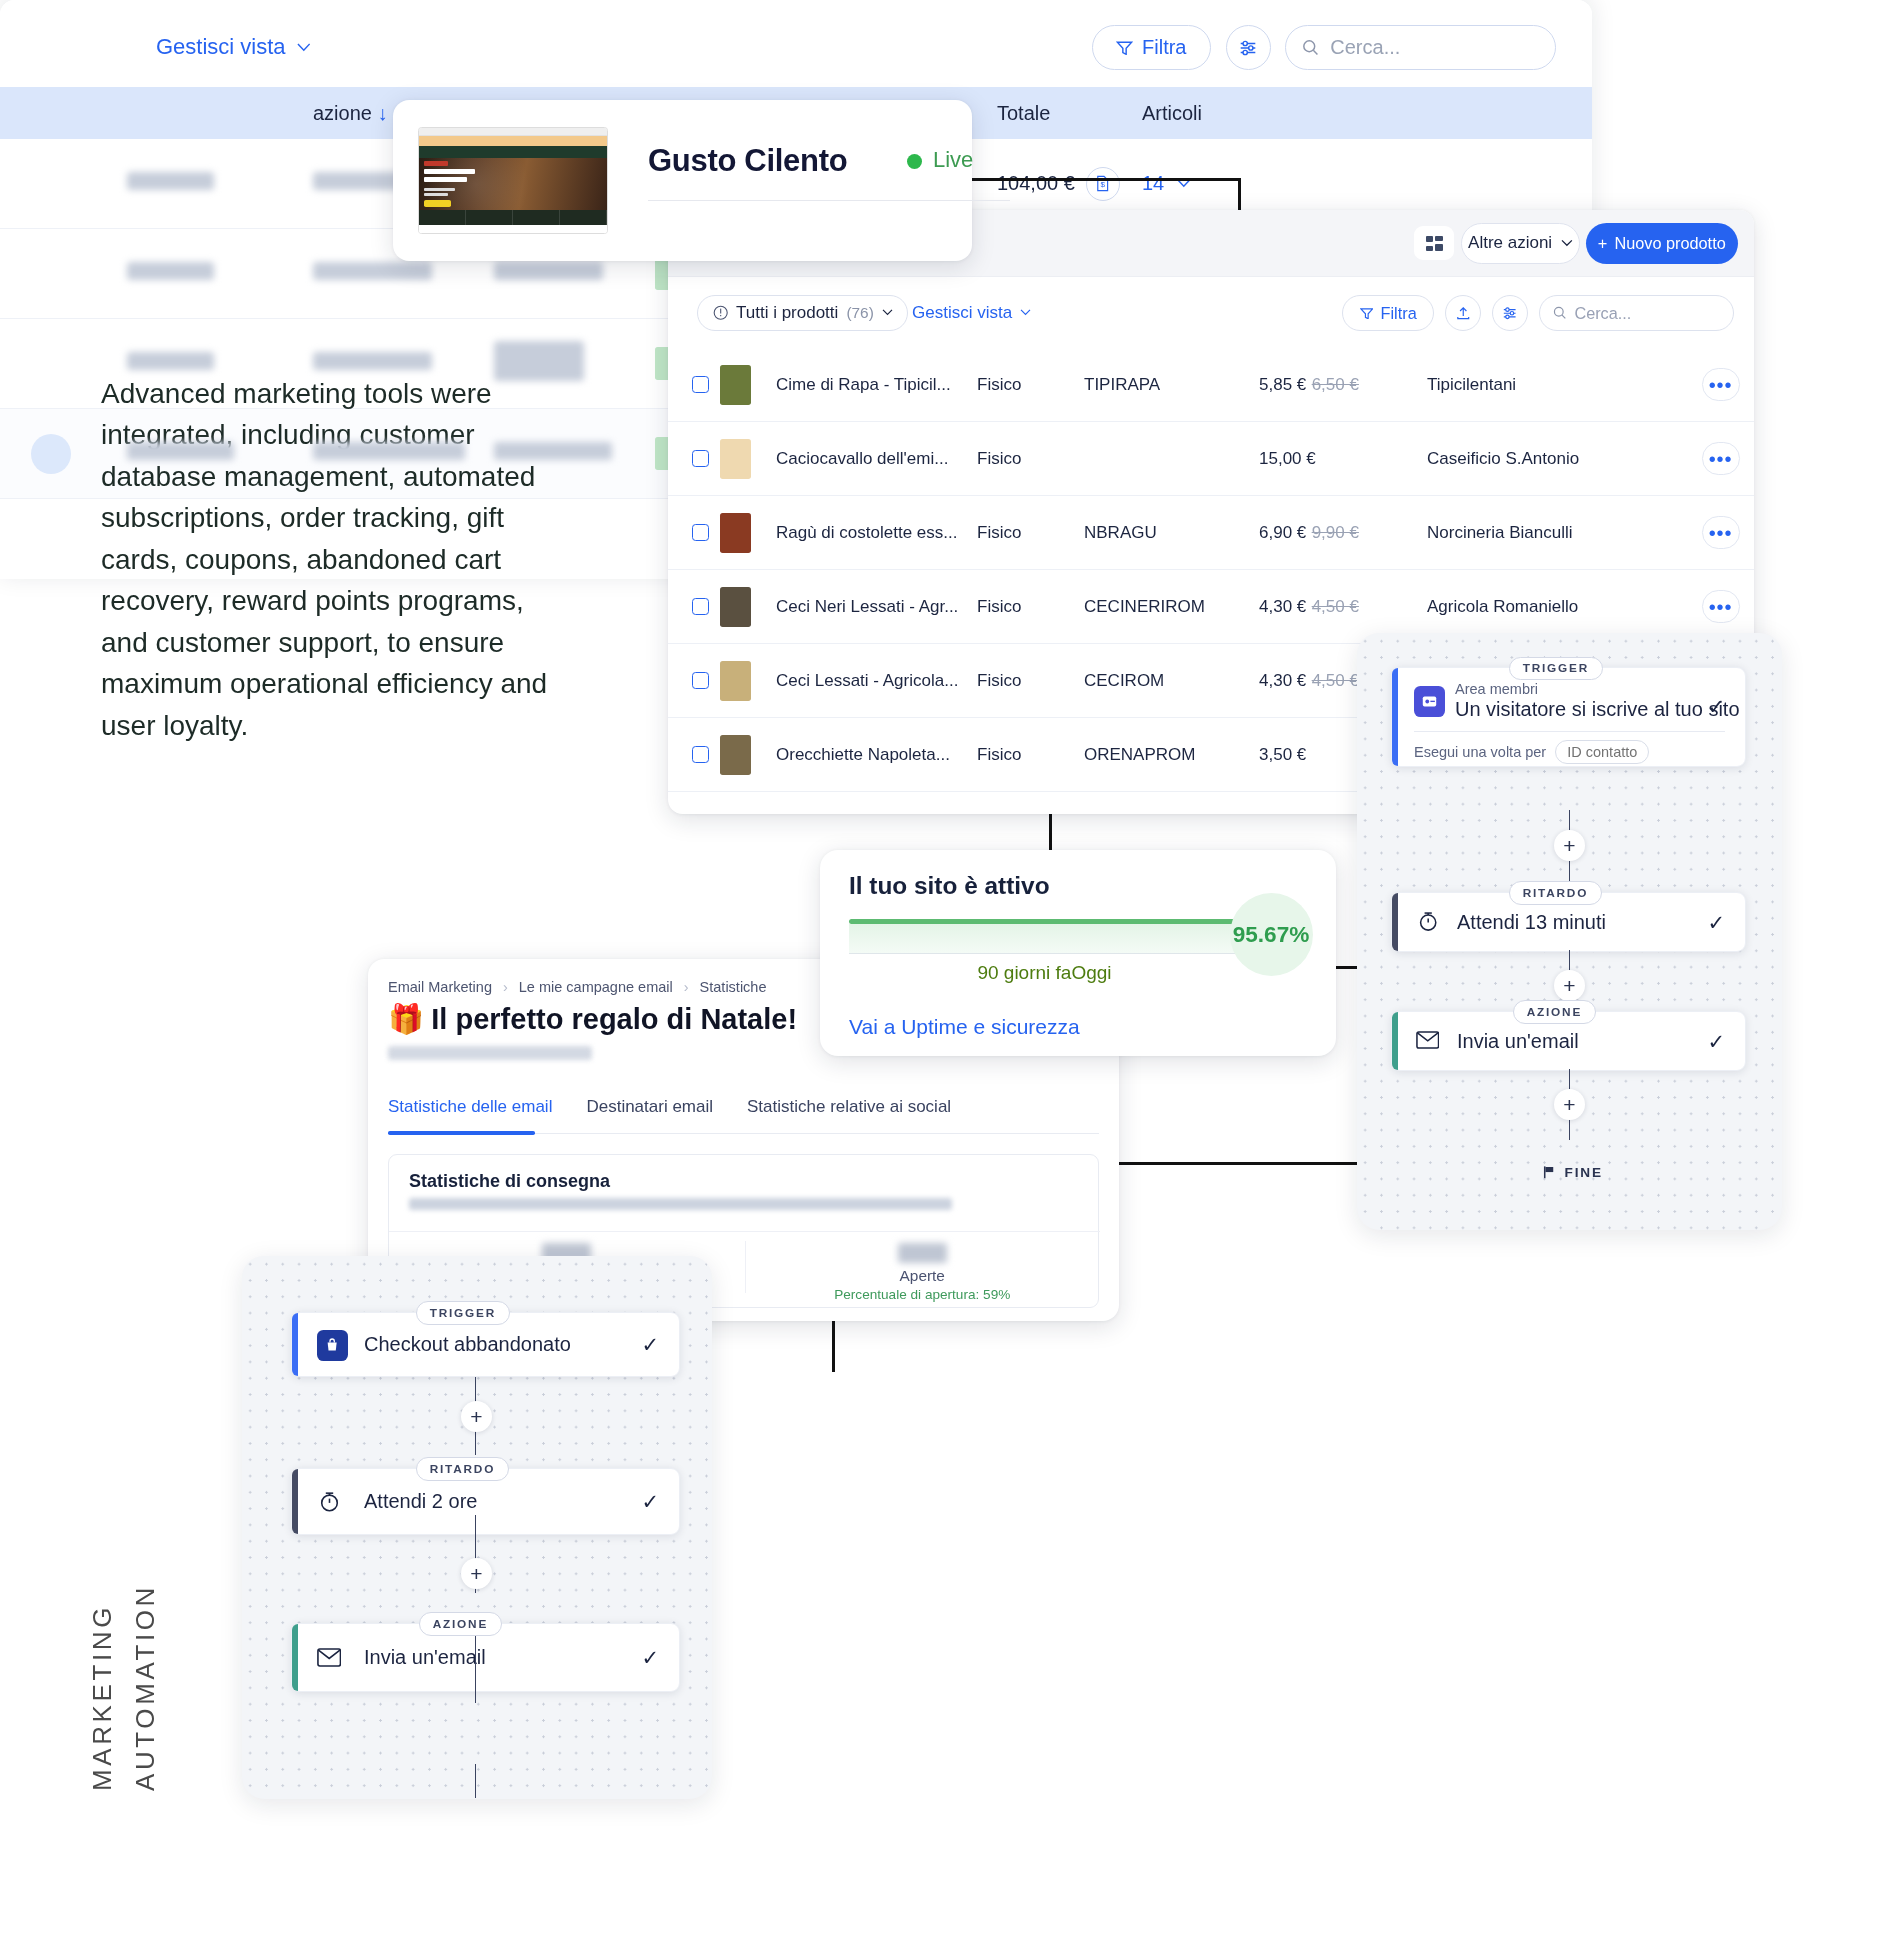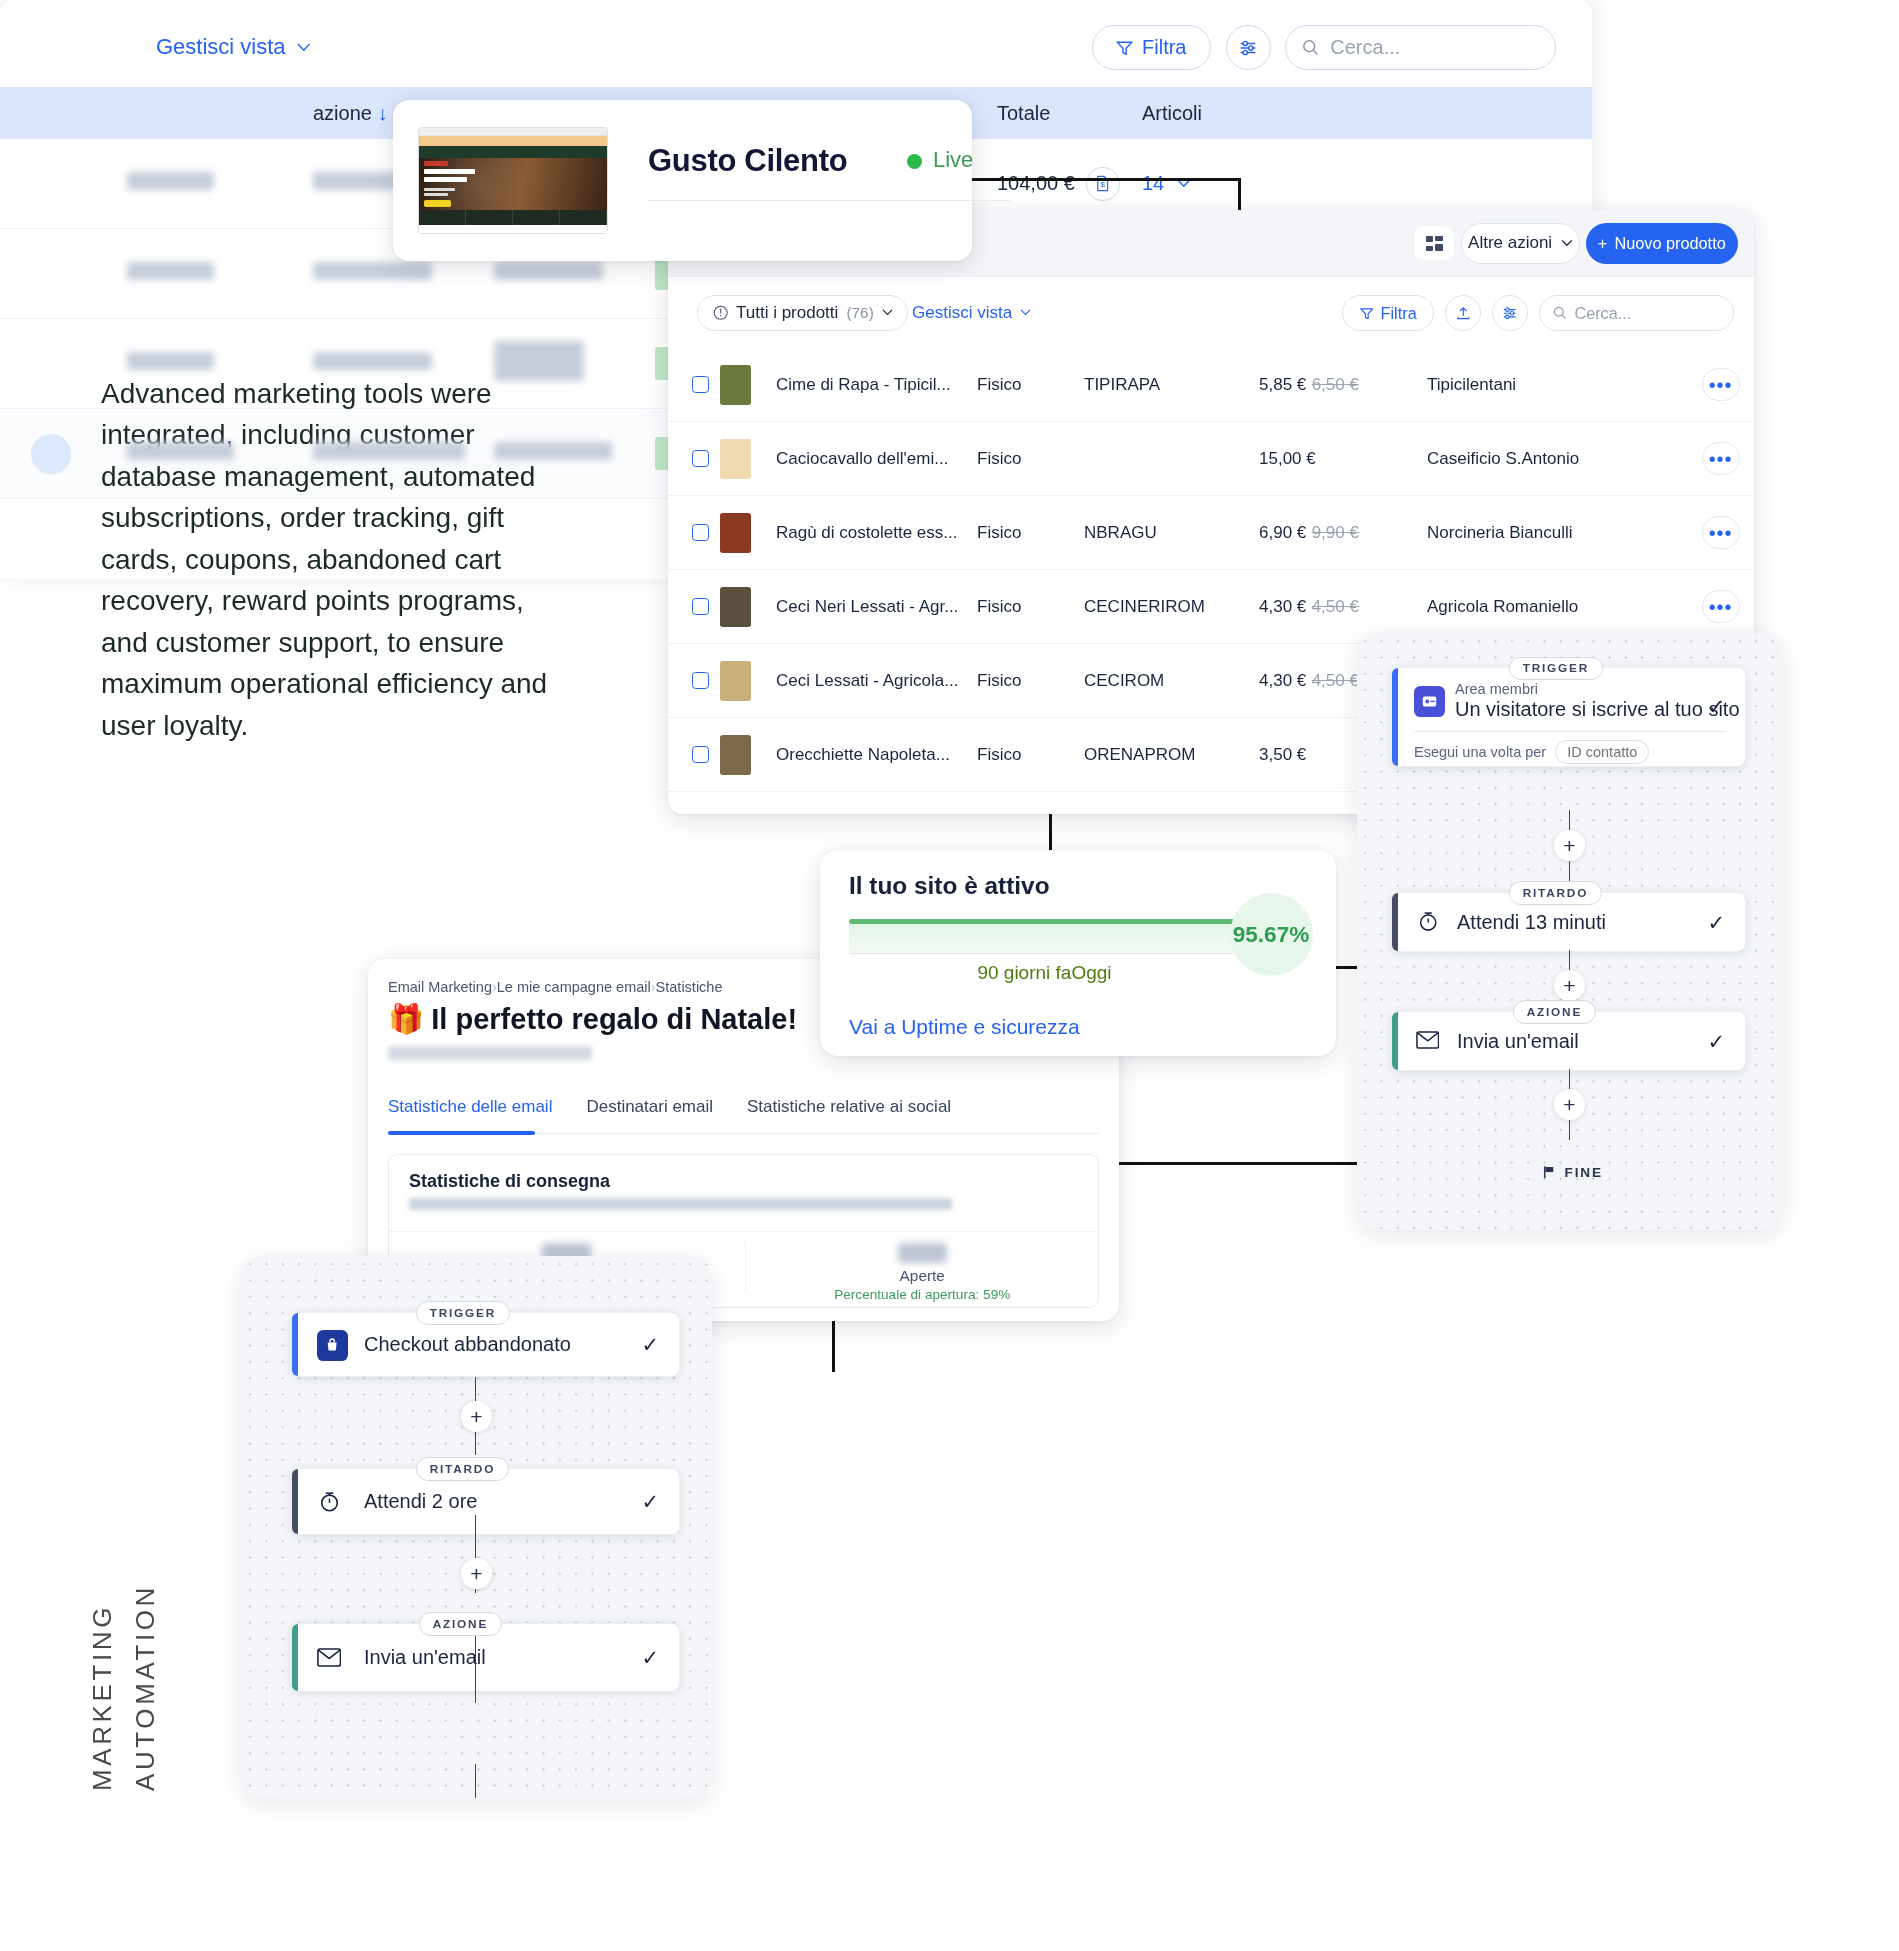--- a/index.html
+++ b/index.html
@@ -177,21 +177,21 @@
     position:absolute; right:23.5px; top:43px; width:83px; height:83px; border-radius:50%;
     background:#e7f6ea; display:flex; align-items:center; justify-content:center;
     color:#2f9d4f; font-weight:700; font-size:22.6px;
   }
   .up-link { position:absolute; left:29px; top:165px; font-size:21px; color:#2663f0; font-weight:500; }
 
   
   #email-card { left: 344px; top: 959px; width: 751px; height: 362px; z-index: 4;
     border-radius: 16.3px; overflow:hidden; }
   .em-crumbs { position:absolute; left:20px; top:20px; font-size:14.5px; color:#4d5570;
-    display:flex; align-items:center; }
+    display:flex; align-items:center; gap:11px; }
   .em-crumbs .sep { color:#b6bccc; }
   .em-title { position:absolute; left:20px; top:43px; font-size:29px; font-weight:700; color:#101425;
     display:flex; align-items:center; gap:7.2px; }
   .em-sub {
     position:absolute; left:20px; top:87px; width:204px; height:13.6px; border-radius:3.6px;
     background:#cfd5e0; filter: blur(2.7px); opacity:.9;
   }
   .em-tabs { position:absolute; left:20px; top:138px; display:flex; gap:34px; font-size:17px; color:#3a4360; }
   .em-tabs .act { color:#2663f0; }
   .em-tabline { position:absolute; left:20px; top:172px; width:147px; height:3.6px; background:#2663f0; border-radius:1.8px; }

